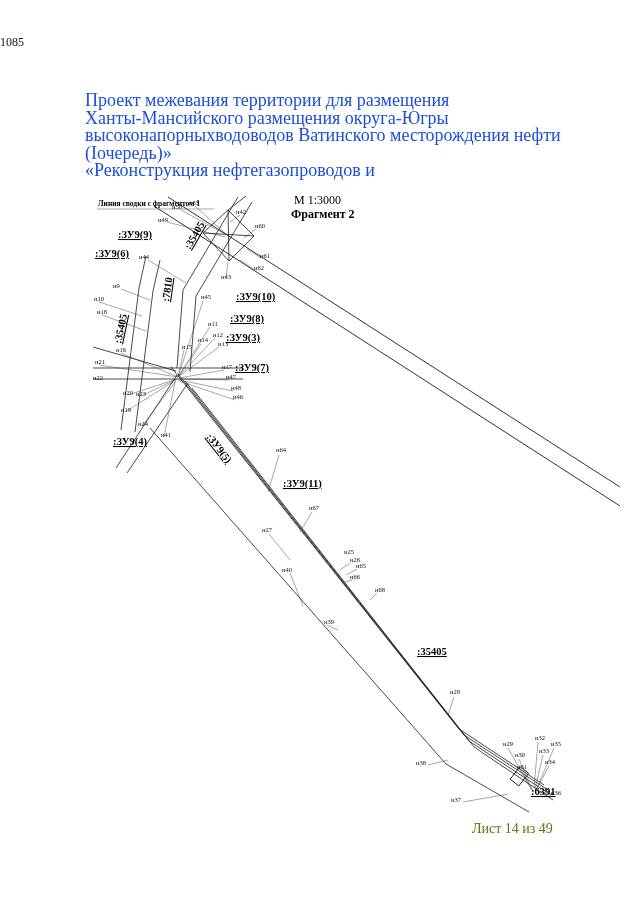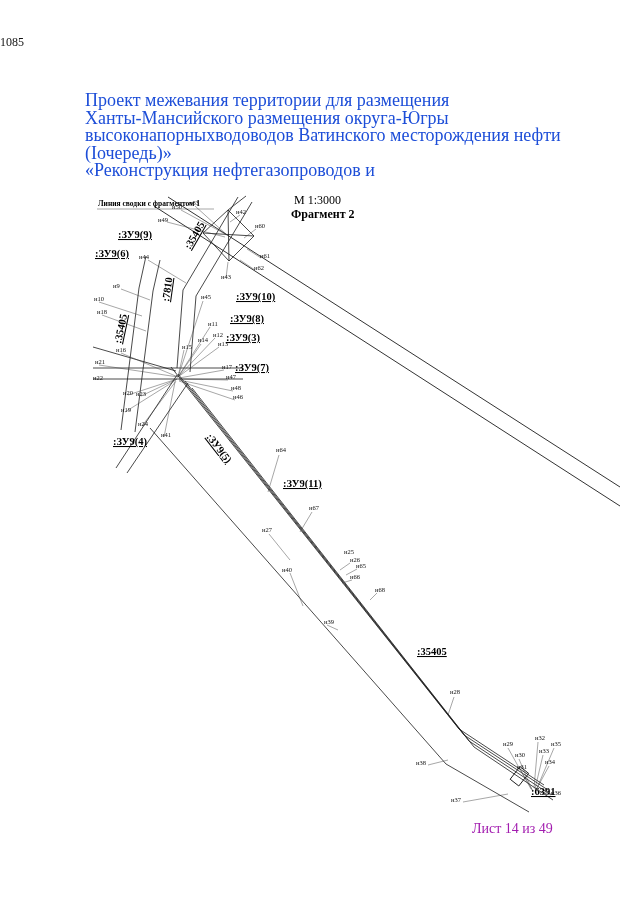--- a/index.html
+++ b/index.html
@@ -9,21 +9,21 @@
   }
   .page-number {
     position:absolute; top:35px; left:0; width:640px;
     font-size:12px; color:#111;
   }
   .title-block {
     position:absolute; left:85px; top:92px; width:500px;
     font-size:18px; line-height:17.5px; color:#1d4ed8;
   }
   .footer {
-    position:absolute; left:472px; top:821px; font-size:14px; color:#a21caf;font-family:Liberation Serif, serif;
+    position:absolute; left:472px; top:821px; font-size:14px; color:#4d7c0f;font-family:Liberation Serif, serif;
   }
   svg.map { position:absolute; left:0; top:0; }
   .ln      { stroke:#1c1c1c; stroke-width:0.8; fill:none; }
   .ln-road { stroke:#1c1c1c; stroke-width:0.9; fill:none; }
   .ln-thin { stroke:#3a3a3a; stroke-width:0.45; fill:none; }
   .end-rect{ stroke:#1c1c1c; stroke-width:0.9; fill:none; }
   text.point-label  { font-family:"Liberation Serif",serif; font-size:6.5px; fill:#111; }
   text.parcel-label { font-family:"Liberation Serif",serif; font-weight:bold; font-size:10.5px; fill:#000; }
   text.edge-note    { font-family:"Liberation Serif",serif; font-size:7.5px; font-weight:bold; fill:#000; }
   text.scale-label    { font-family:"Liberation Serif",serif; font-size:12px; fill:#000; }

